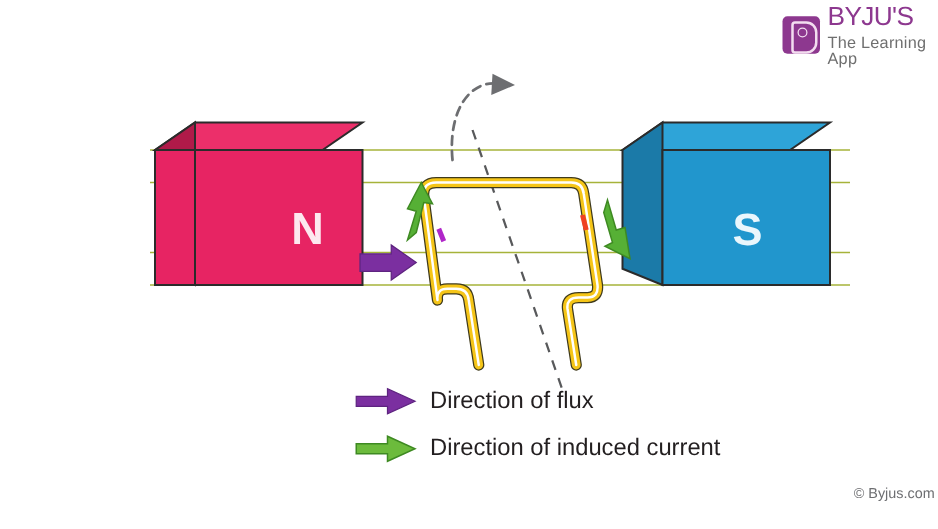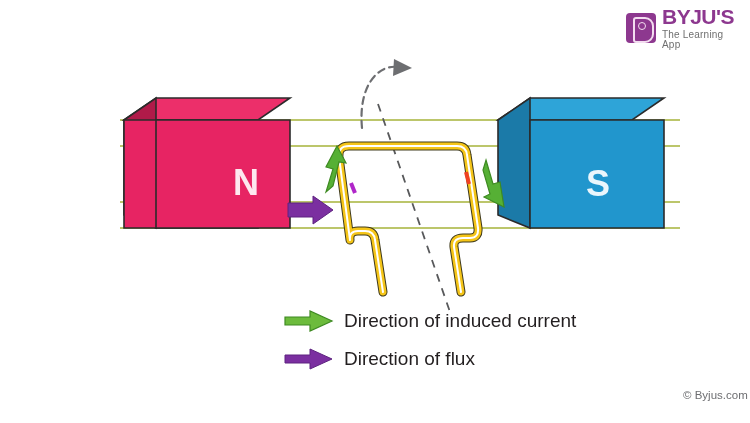--- a/index.html
+++ b/index.html
@@ -53,26 +53,26 @@
     left: 3px;
     top: 3px;
     width: 6px;
     height: 6px;
     border: 1.5px solid #f3ddf0;
     border-radius: 50%;
   }
   #logo-text { display: flex; flex-direction: column; line-height: 1; }
   #logo-title {
     font-size: 21px;
-    font-weight: bold;
+    font-weight: normal;
     color: #8d388f;
     letter-spacing: -0.5px;
   }
   #logo-sub {
-    font-size: 10px;
+    font-size: 13px;
     color: #6f6f6f;
     margin-top: 3px;
     letter-spacing: 0.2px;
   }
 
   
   #diagram { top: 0; left: 0; }
 
   
   #legend { top: 305px; left: 283px; }
@@ -190,29 +190,29 @@
     <g>
       <polygon points="486,160 493,184 500,182 504,207 484,197 490,194 483,170" fill="#56b035" stroke="#3e8a22" stroke-width="1.2"></polygon>
     </g>
 
   </svg>
 
   <div id="legend" class="abs">
 
     <div class="legend-row">
       <svg class="legend-swatch" viewBox="0 0 52 24">
+        <polygon points="2,8 27,8 27,2 49,12 27,22 27,16 2,16" fill="#7b2fa0" stroke="#5e2380" stroke-width="1"></polygon>
+      </svg>
+      <span class="legend-label">Direction of flux</span>
+    </div>
+
+    <div class="legend-row">
+      <svg class="legend-swatch" viewBox="0 0 52 24">
         <polygon points="2,8 27,8 27,2 49,12 27,22 27,16 2,16" fill="#6cbb3c" stroke="#3e8a22" stroke-width="1.2"></polygon>
       </svg>
       <span class="legend-label">Direction of induced current</span>
     </div>
 
-    <div class="legend-row">
-      <svg class="legend-swatch" viewBox="0 0 52 24">
-        <polygon points="2,8 27,8 27,2 49,12 27,22 27,16 2,16" fill="#7b2fa0" stroke="#5e2380" stroke-width="1"></polygon>
-      </svg>
-      <span class="legend-label">Direction of flux</span>
-    </div>
-
   </div>
 
   <div id="copyright" class="abs">© Byjus.com</div>
 
 </div>
 
 </body></html>

